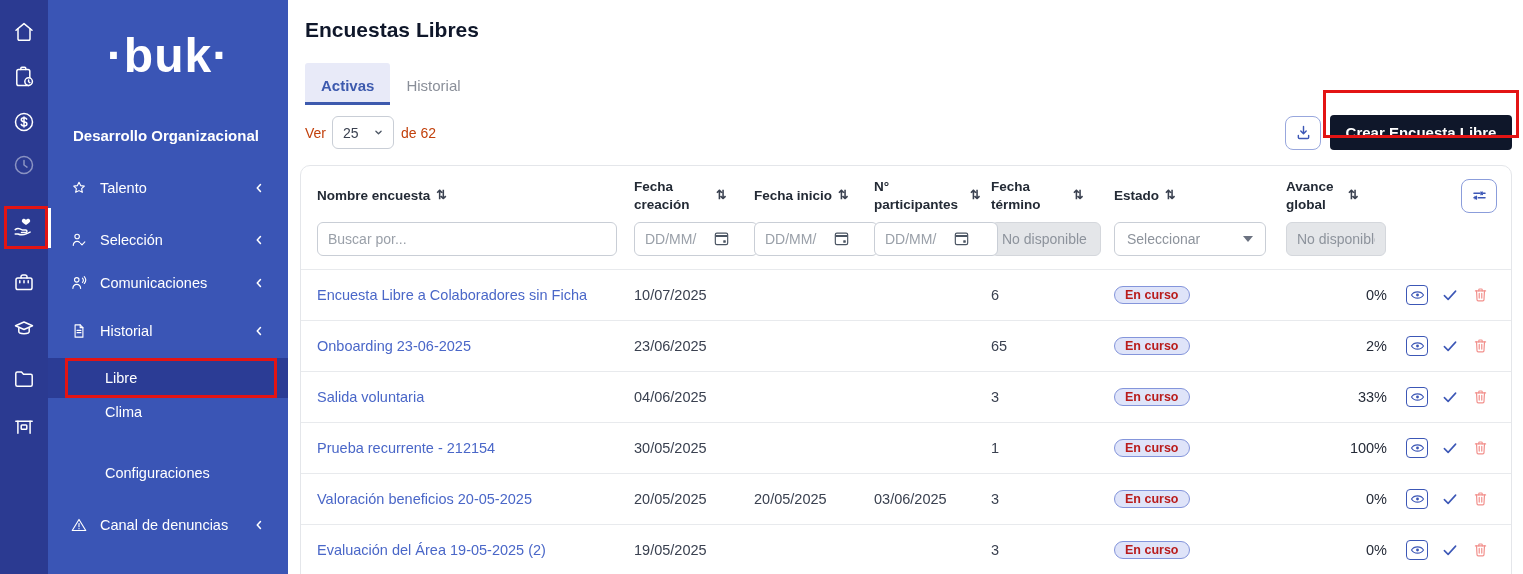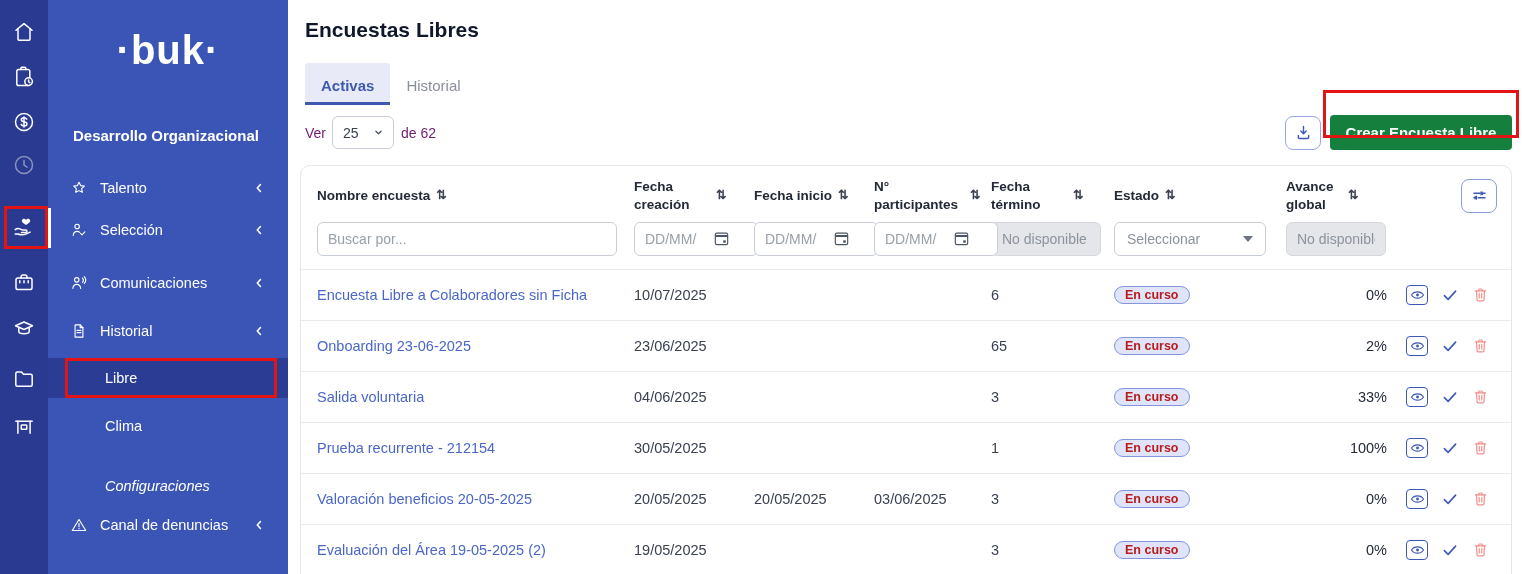--- a/index.html
+++ b/index.html
@@ -8,44 +8,44 @@
 
   
   .rail { position:absolute; left:0; top:0; width:48px; height:574px; background:#2B3A91; z-index:2; }
   .rail-item { position:absolute; left:12px; width:24px; height:24px; cursor:pointer; }
   .rail-item.dimmed { opacity:.45; }
   .rail svg { display:block; }
   .active-bar { position:absolute; left:48px; top:208px; width:3px; height:40px; background:#fff; z-index:6; }
 
   
   .sidebar { position:absolute; left:48px; top:0; width:240px; height:574px; background:#3A55B5; z-index:1; color:#fff; }
-  .logo { position:absolute; top:28px; left:0; width:100%; text-align:center; font-size:40px; font-weight:600; letter-spacing:1px; }
+  .logo { position:absolute; top:28px; left:0; width:100%; text-align:center; font-size:48px; font-weight:600; letter-spacing:1px; }
   .section-title { position:absolute; top:127px; left:25px; font-size:15px; font-weight:700; }
   .menu-item { position:absolute; left:0; width:240px; height:40px; display:flex; align-items:center; cursor:pointer; font-size:14.5px;text-align:right; }
   .menu-item .mi-icon { position:absolute; left:22px; width:18px; height:18px; }
   .menu-item .mi-label { position:absolute; left:52px; white-space:nowrap; }
   .menu-item.sub .mi-label { left:57px; }
   .menu-item .mi-chevron { position:absolute; right:22px; width:14px; height:14px; }
   .menu-item.active { background:#2B3C95; }
 
   
   .anno { position:absolute; border:3px solid #E31414; z-index:50; pointer-events:none; }
 
   
   .main { position:absolute; left:288px; top:0; width:1235px; height:574px; background:#fff; }
   .page-title { margin:18px 0 0 17px; font-size:21px; font-weight:700; color:#0f172a; }
   .tabs { display:flex; margin:21px 0 0 17px; }
   .tab { font-size:15px; padding:14px 16px 8px 16px; cursor:pointer; color:#8A8F99; }
   .tab.active { background:#E8EAF8; color:#3D5AAE; font-weight:600; border-bottom:3px solid #3D5AAE; border-radius:3px 3px 0 0; }
   .controls { display:flex; align-items:center; margin:10px 11px 0 17px; height:35px; }
-  .ctl-label { font-size:14px; color:#701a75; }
+  .ctl-label { font-size:14px; color:#c2410c; }
   .pagesize { display:flex; align-items:center; justify-content:space-between; width:62px; height:33px; border:1px solid #C9CED6; border-radius:6px; margin:0 7px 0 6px; padding:0 8px 0 10px; font-size:14px; color:#3A4150; cursor:pointer; background:#fff; }
   .right-ctls { margin-left:auto; display:flex; align-items:center; gap:9px; }
   .dl-btn { width:36px; height:34px; border:1px solid #98A7DD; border-radius:8px; background:#fff; display:flex; align-items:center; justify-content:center; cursor:pointer; }
-  .create-btn { width:182px; height:35px; background:#15803d; color:#fff; border:none; border-radius:4px; font-size:15px; font-weight:600; font-family:"Liberation Sans",sans-serif; cursor:pointer; }
+  .create-btn { width:182px; height:35px; background:#0f172a; color:#fff; border:none; border-radius:4px; font-size:15px; font-weight:600; font-family:"Liberation Sans",sans-serif; cursor:pointer; }
 
   
   .card { position:relative; margin:15px 11px 0 12px; width:1212px; border:1px solid #E4E6EA; border-radius:10px; background:#fff; overflow:hidden; }
   .grid { display:grid; grid-template-columns:317px 120px 120px 117px 123px 172px 120px 91px; padding:0 16px; align-items:center; }
   .hdr-row { padding-top:12px; min-height:46px; }
   .hdr-cell { display:flex; align-items:center; font-size:13.5px; font-weight:600; color:#232A35; line-height:1.3; }
   .hdr-cell .lbl.wrap { max-width:76px; }
   .hdr-cell .lbl.wrap-n { max-width:90px; }
   .hdr-cell .lbl.wrap-a { max-width:56px; }
   .sort-icon { margin-left:6px; color:#3A4150; font-size:12.5px; cursor:pointer; }
@@ -125,21 +125,21 @@
   <div id="menu">
       <div class="menu-item" style="top: 168px;">
         <span class="mi-icon"><svg width="18" height="18" viewBox="0 0 24 24" fill="none" stroke="#fff" stroke-width="1.5" stroke-linecap="round" stroke-linejoin="round">
             <path d="M12 4.3l2.2 4.5 4.9.7-3.6 3.4.9 4.9-4.4-2.3-4.4 2.3.9-4.9L5 9.5l4.9-.7z"></path>
           </svg></span>
         <span class="mi-label">Talento</span>
         <span class="mi-chevron"><svg width="14" height="14" viewBox="0 0 24 24" fill="none" stroke="#fff" stroke-width="2.6" stroke-linecap="round" stroke-linejoin="round">
             <path d="M14.5 6 9 12l5.5 6"></path>
           </svg></span>
       </div>
-      <div class="menu-item" style="top: 210px;">
+      <div class="menu-item" style="top: 220px;">
         <span class="mi-icon"><svg width="18" height="18" viewBox="0 0 24 24" fill="none" stroke="#fff" stroke-width="1.5" stroke-linecap="round" stroke-linejoin="round">
             <circle cx="9.5" cy="7.3" r="3"></circle>
             <path d="M4.3 19.2c.3-3.3 2.4-5.4 5.2-5.4 1.3 0 2.5.5 3.4 1.3"></path>
             <path d="M14 16.4l2 2 3.8-3.8"></path>
           </svg></span>
         <span class="mi-label">Selección</span>
         <span class="mi-chevron"><svg width="14" height="14" viewBox="0 0 24 24" fill="none" stroke="#fff" stroke-width="2.6" stroke-linecap="round" stroke-linejoin="round">
             <path d="M14.5 6 9 12l5.5 6"></path>
           </svg></span>
       </div>
@@ -161,24 +161,24 @@
             <path d="M9.4 11.2h5.2M9.4 14.2h5.2"></path>
           </svg></span>
         <span class="mi-label">Historial</span>
         <span class="mi-chevron"><svg width="14" height="14" viewBox="0 0 24 24" fill="none" stroke="#fff" stroke-width="2.6" stroke-linecap="round" stroke-linejoin="round">
             <path d="M14.5 6 9 12l5.5 6"></path>
           </svg></span>
       </div>
       <div class="menu-item sub active" style="top: 358px;">
         <span class="mi-label">Libre</span>
       </div>
-      <div class="menu-item sub" style="top: 406px;">
+      <div class="menu-item sub" style="top: 392px;">
         <span class="mi-label">Clima</span>
       </div>
-      <div class="menu-item sub" style="top: 466px; font-style: italic;">
+      <div class="menu-item sub" style="top: 453px;">
         <span class="mi-label">Configuraciones</span>
       </div>
       <div class="menu-item" style="top: 505px;">
         <span class="mi-icon"><svg width="18" height="18" viewBox="0 0 24 24" fill="none" stroke="#fff" stroke-width="1.5" stroke-linecap="round" stroke-linejoin="round">
             <path d="M12 4.6 21 19.4H3z"></path>
             <path d="M12 10v4.2"></path>
             <circle cx="12" cy="16.9" r=".9" fill="#fff" stroke="none"></circle>
           </svg></span>
         <span class="mi-label">Canal de denuncias</span>
         <span class="mi-chevron"><svg width="14" height="14" viewBox="0 0 24 24" fill="none" stroke="#fff" stroke-width="2.6" stroke-linecap="round" stroke-linejoin="round">

